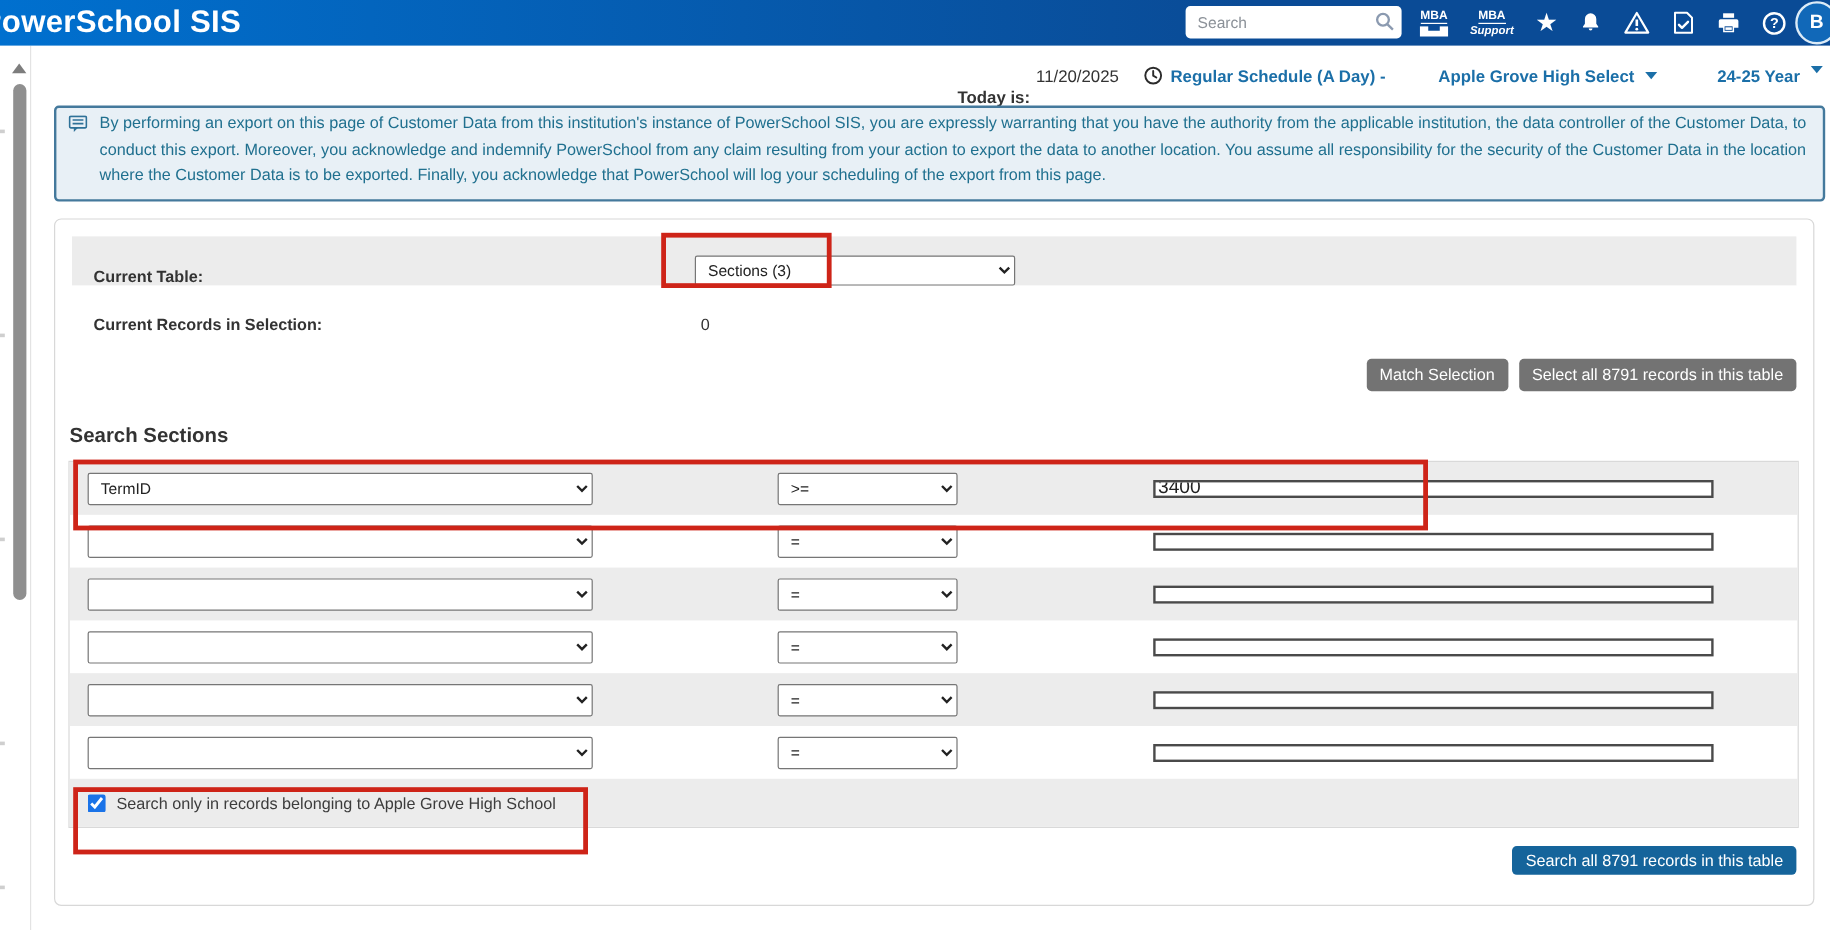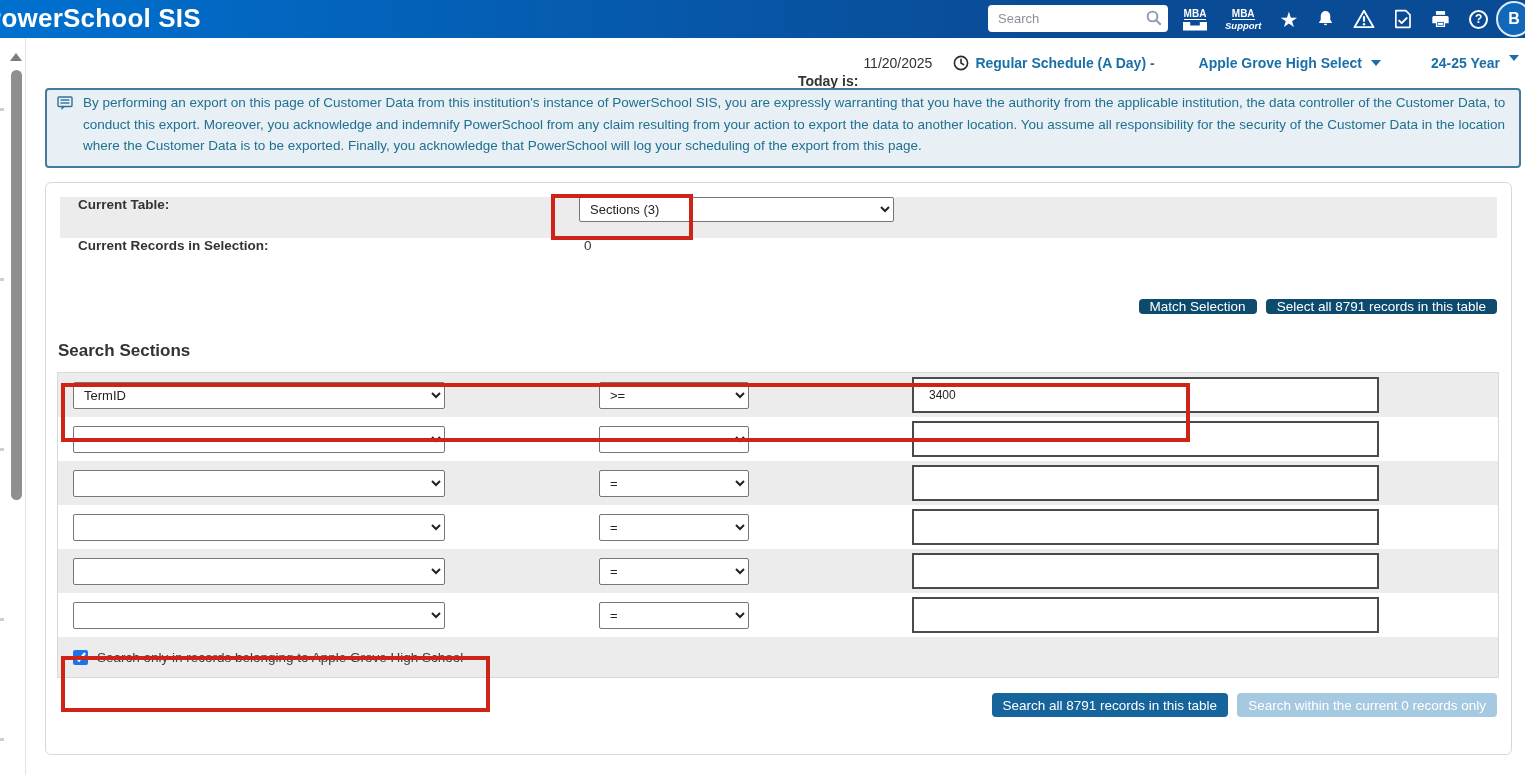--- a/index.html
+++ b/index.html
@@ -49,40 +49,40 @@
 
   
   .notice { position: absolute; left: 45px; top: 88px; width: 1476px; min-height: 68px;
     background: #e8f0f6; border: 2px solid #44799c; border-radius: 4px;
     padding: 2px 12px 9px 36px; color: #20708f; font-size: 13.5px; line-height: 21.5px; }
   .notice-glyph { position: absolute; left: 10px; top: 6px; width: 16px; height: 15px; }
 
   
   .outer-card { position: absolute; left: 45px; top: 182px; width: 1467px; height: 573px;
     background: #fff; border: 1px solid #d8d8d8; border-radius: 6px; padding: 14px; }
-  .kv-row { display: flex; align-items: flex-start; padding-left: 18px; }
+  .kv-row { display: flex; align-items: flex-end; padding-left: 18px; }
   .kv-row.gray { height: 41px; background: #ececec; }
   .kv-row.white { height: 40px; background: #fff; }
   .kv-label { width: 501px; font-weight: 700; font-size: 13.5px; }
   .kv-value { margin-left: 5px; font-size: 13.5px; }
   select { font-family: "Liberation Sans", sans-serif; font-size: 13px; color: #222;
     border: 1px solid #767676; background: #fff; border-radius: 2px; }
-  .table-select { width: 315px; height: 25px; padding-left: 6px; }
+  .table-select { width: 267px; height: 25px; padding-left: 6px; }
   .sel-buttons { display: flex; justify-content: flex-end; gap: 9px; margin-top: 21px; }
-  .btn { border: none; border-radius: 4px; background: #0c4a6e; color: #fff; font-size: 13.5px;
-    font-family: "Liberation Sans", sans-serif; height: 15px; padding: 0 11px; cursor: pointer; }
+  .btn { border: none; border-radius: 4px; background: #737373; color: #fff; font-size: 13.5px;
+    font-family: "Liberation Sans", sans-serif; height: 27px; padding: 0 11px; cursor: pointer; }
   .heading { font-size: 17px; font-weight: 700; color: #333; margin: 27px 0 0 -2px; }
 
   .search-card { margin: 11px -2px 0 -3px; border: 1px solid #d9d9d9; background: #fff; }
   .search-row { height: 44px; display: flex; align-items: center; padding-left: 15px; }
   .search-row.gray { background: #ececec; }
-  .field-select { width: 372px; height: 27px; padding-left: 6px; }
+  .field-select { width: 421px; height: 27px; padding-left: 6px; }
   .op-select { width: 150px; height: 27px; margin-left: 154px; padding-left: 6px; }
-  .val-input { width: 467px; height: 36px; margin-left: 163px; border: 2px solid #4a4a4a;
-    font-family: "Liberation Sans", sans-serif; font-size: 12px; padding: 0 15px; color: #222; }
+  .val-input { width: 467px; height: 15px; margin-left: 163px; border: 2px solid #4a4a4a;
+    font-family: "Liberation Sans", sans-serif; font-size: 16px; padding: 0 2px; color: #222; }
   .check-row { height: 40px; background: #ececec; display: flex; align-items: center; padding-left: 15px; }
   .check-row input { width: 15px; height: 15px; accent-color: #1a73e8; cursor: pointer; }
   .check-label { margin-left: 9px; font-size: 13.5px; color: #3c3c3c; }
   .bottom-buttons { display: flex; justify-content: flex-end; gap: 9px; margin-top: 15px; }
   .btn.dark { background: #15649b; height: 24px; }
   .btn.disabled { background: #a5c9e0; cursor: default; height: 24px; }
 
   
   .redbox { position: absolute; border: 4px solid #ce2418; background: transparent;
     z-index: 50; pointer-events: none; }
@@ -278,21 +278,20 @@
       </div>
 
       <div class="check-row">
         <input type="checkbox" checked="true" style="">
         <span class="check-label">Search only in records belonging to Apple Grove High School</span>
       </div>
     </div>
 
     <div class="bottom-buttons">
       <button class="btn dark">Search all 8791 records in this table</button>
-      <button class="btn disabled" disabled="">Search within the current 0 records only</button>
     </div>
   </div>
 
   <div class="redbox r1"></div>
   <div class="redbox r2"></div>
   <div class="redbox r3"></div>
 
   <div class="leftrail">
     <div class="scroll-up"></div>
     <div class="scroll-thumb"></div>

